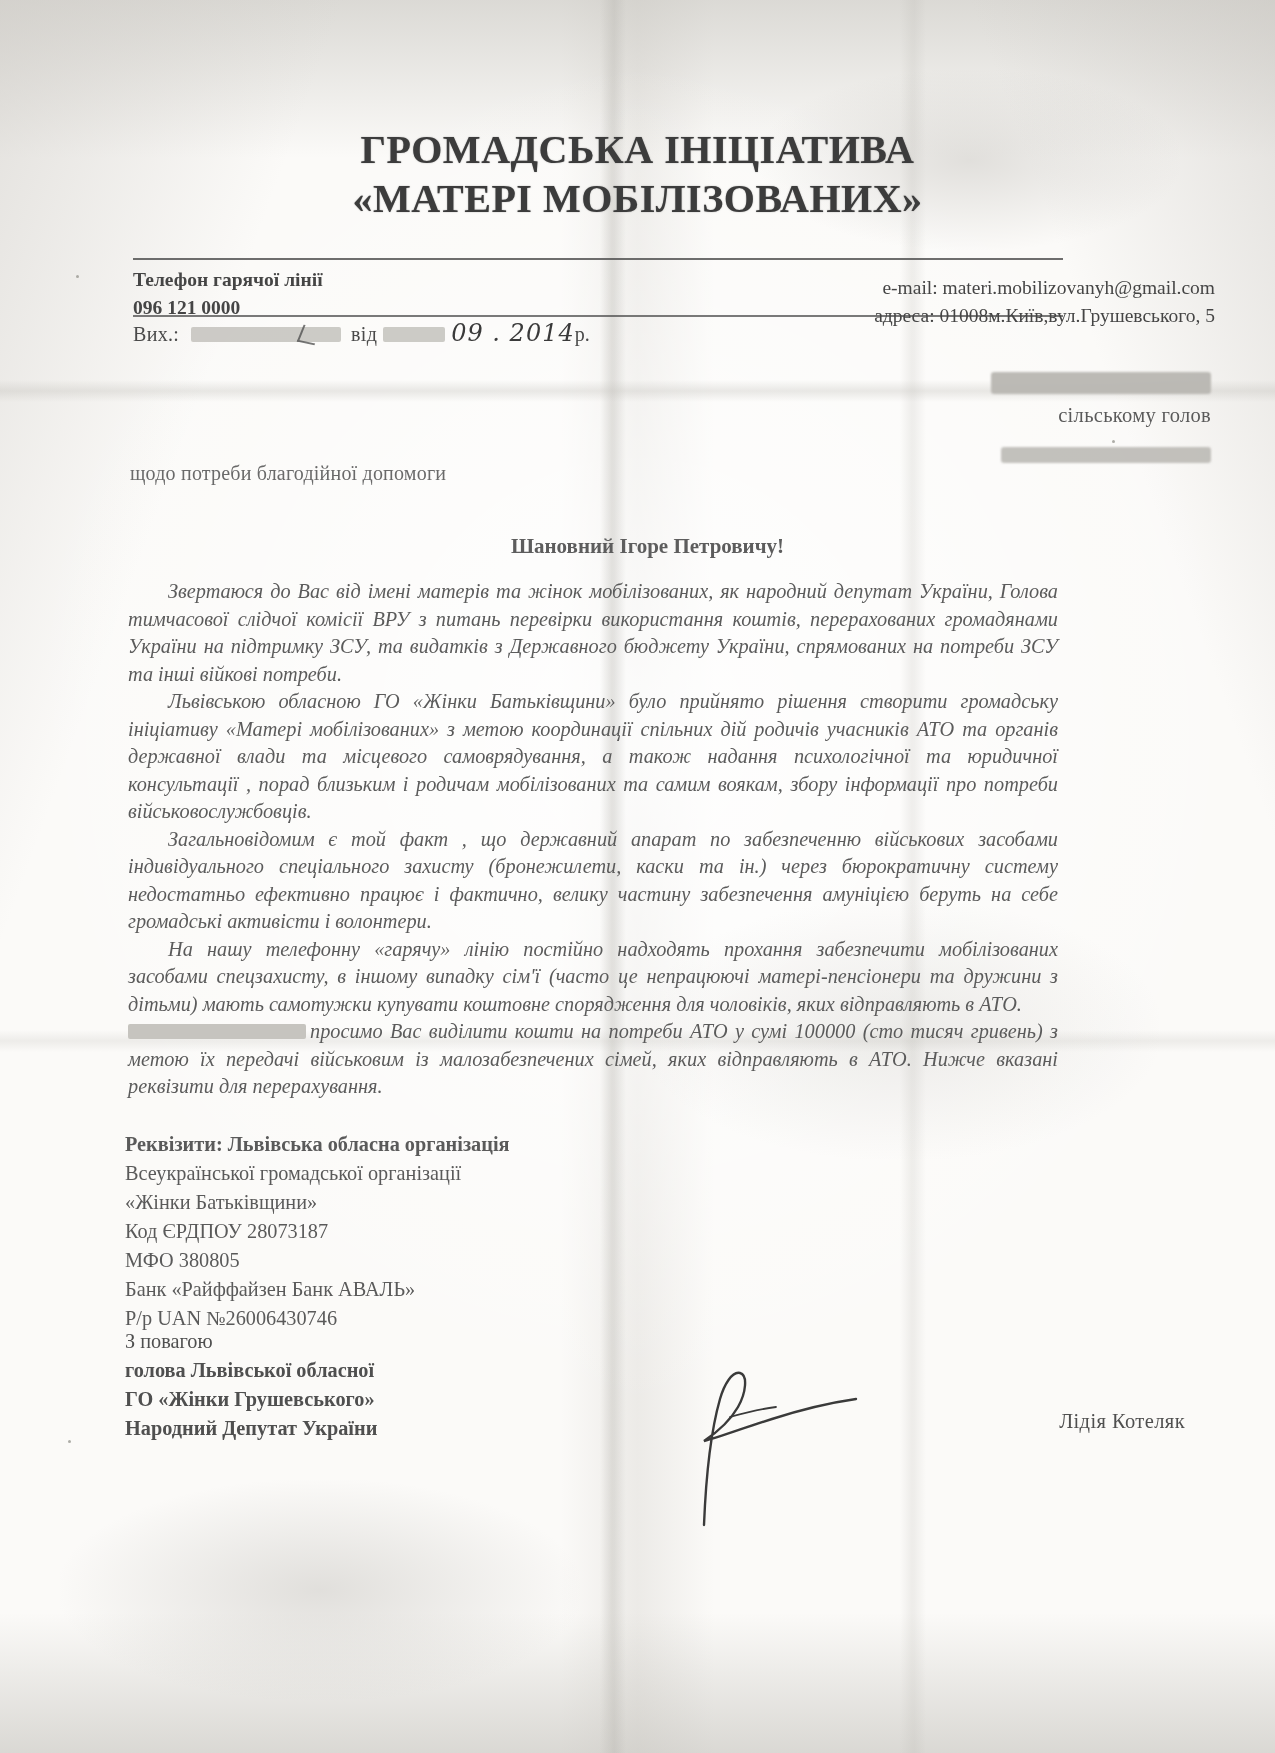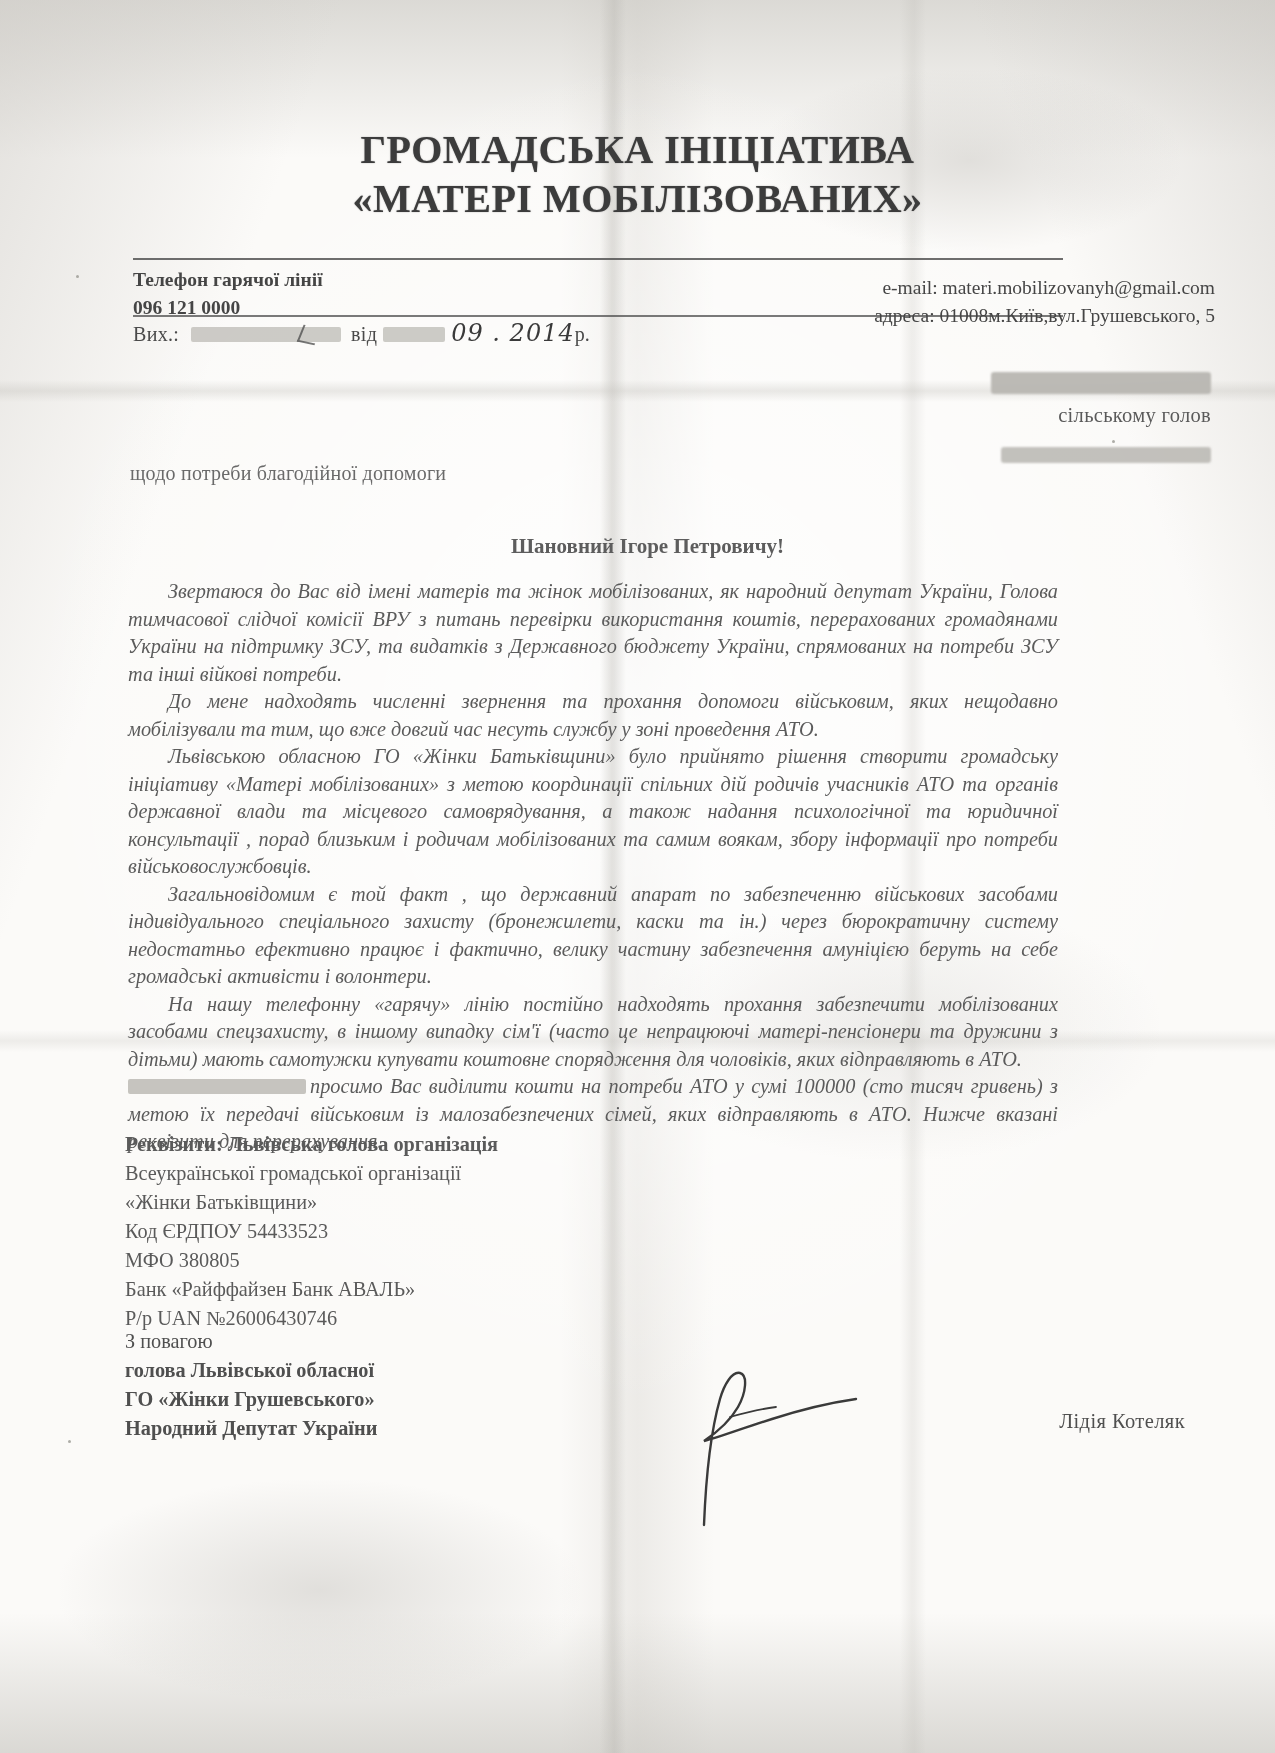--- a/index.html
+++ b/index.html
@@ -276,34 +276,33 @@
     <div class="redact-bar" style="right:64px; top:372px; width:220px; height:22px;"></div>
     <div class="addressee">сільському голов</div>
     <div class="redact-bar" style="right:64px; top:447px; width:210px; height:16px; opacity:.85;"></div>
 
     <div class="subject">щодо потреби благодійної допомоги</div>
 
     <div class="salutation">Шановний Ігоре Петровичу!</div>
 
     <div class="body">
       <p>Звертаюся до Вас від імені матерів та жінок мобілізованих, як народний депутат України, Голова тимчасової слідчої комісії ВРУ з питань перевірки використання коштів, перерахованих громадянами України на підтримку ЗСУ, та видатків з Державного бюджету України, спрямованих на потреби ЗСУ та інші війкові потреби.</p>
-      <p>До мене надходять численні звернення та прохання допомоги військовим, яких нещодавно мобілізували та тим, що вже довгий час несуть службу у зоні проведення АТО.</p>
       <p>Львівською обласною ГО «Жінки Батьківщини» було прийнято рішення створити громадську ініціативу «Матері мобілізованих» з метою координації спільних дій родичів учасників АТО та органів державної влади та місцевого самоврядування, а також надання психологічної та юридичної консультації , порад близьким  і родичам мобілізованих та самим воякам, збору інформації про потреби військовослужбовців.</p>
       <p>Загальновідомим є той факт , що державний апарат по забезпеченню військових засобами індивідуального спеціального захисту (бронежилети, каски та ін.) через бюрократичну систему недостатньо ефективно працює і фактично, велику частину забезпечення амуніцією беруть на себе громадські активісти і волонтери.</p>
       <p>На нашу телефонну «гарячу» лінію постійно надходять прохання забезпечити мобілізованих засобами спецзахисту, в іншому випадку сім'ї (часто це непрацюючі матері-пенсіонери та дружини з дітьми) мають самотужки купувати коштовне спорядження для чоловіків, яких відправляють в АТО.</p>
       <p style="text-indent:0;">
         <span class="redact-inline"></span><span>просимо Вас виділити кошти на потреби АТО у сумі 100000 (сто тисяч гривень) з метою їх передачі військовим із малозабезпечених сімей, яких відправляють в АТО. Нижче вказані реквізити для перерахування.</span>
       </p>
     </div>
 
     <div class="requisites">
-      <span class="ln b">Реквізити: Львівська голова організація</span>
+      <span class="ln b">Реквізити: Львівська обласна організація</span>
       <span class="ln">Всеукраїнської громадської організації</span>
       <span class="ln">«Жінки Батьківщини»</span>
-      <span class="ln">Код ЄРДПОУ 54433523</span>
+      <span class="ln">Код ЄРДПОУ 28073187</span>
       <span class="ln">МФО 380805</span>
       <span class="ln">Банк «Райффайзен Банк АВАЛЬ»</span>
       <span class="ln">Р/р UAN №26006430746</span>
     </div>
 
     <div class="closing">
       <span class="ln">З повагою</span>
       <span class="ln b">голова Львівської обласної</span>
       <span class="ln b">ГО «Жінки Грушевського»</span>
       <span class="ln b">Народний Депутат України</span>

